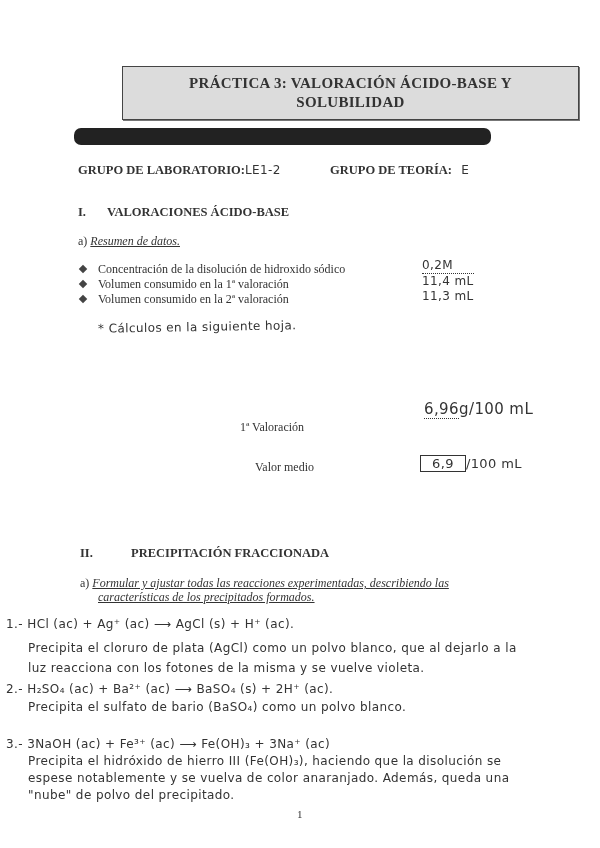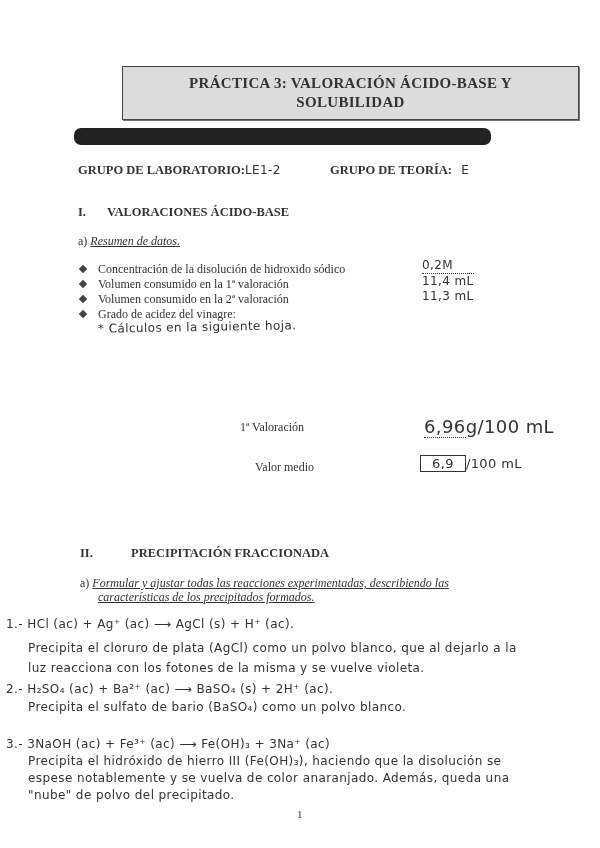--- a/index.html
+++ b/index.html
@@ -39,31 +39,30 @@
 <div class="abs serif-bold" style="left:107px;top:205px">VALORACIONES ÁCIDO-BASE</div>
 <div class="abs serif" style="left:78px;top:234px">
   <span>a)</span>
   <span class="u">Resumen de datos.</span>
 </div>
 
 <div class="abs serif" style="left:80px;top:262px;line-height:15px">
   <div><span class="bullet"></span><span>Concentración de la disolución de hidroxido sódico</span></div>
   <div><span class="bullet"></span><span>Volumen consumido en la 1ª valoración</span></div>
   <div><span class="bullet"></span><span>Volumen consumido en la 2ª valoración</span></div>
-  <div><span class="bullet"></span><span>Grado de acidez del vinagre:</span></div>
 </div>
 <div class="abs hand" style="left:422px;top:258px;line-height:15px">
   <div class="dotted">0,2M</div>
   <div>11,4 mL</div>
   <div>11,3 mL</div>
 </div>
 <div class="abs hand" style="left:98px;top:320px;transform:rotate(-1deg)">* Cálculos en la siguiente hoja.</div>
 
 <div class="abs serif" style="left:240px;top:420px">1ª Valoración</div>
-<div class="abs hand" style="left:424px;top:416px;font-size:18px">
+<div class="abs hand" style="left:424px;top:400px;font-size:15px">
   <span class="dotted">6,96</span><span>g/100 mL</span>
 </div>
 <div class="abs serif" style="left:255px;top:460px">Valor medio</div>
 <div class="abs hand" style="left:420px;top:456px;font-size:13px">
   <span class="boxed">6,9</span><span>/100 mL</span>
 </div>
 
 <div class="abs serif-bold" style="left:80px;top:546px">II.</div>
 <div class="abs serif-bold" style="left:131px;top:546px">PRECIPITACIÓN FRACCIONADA</div>
 <div class="abs serif" style="left:80px;top:576px;width:440px;line-height:14px">

